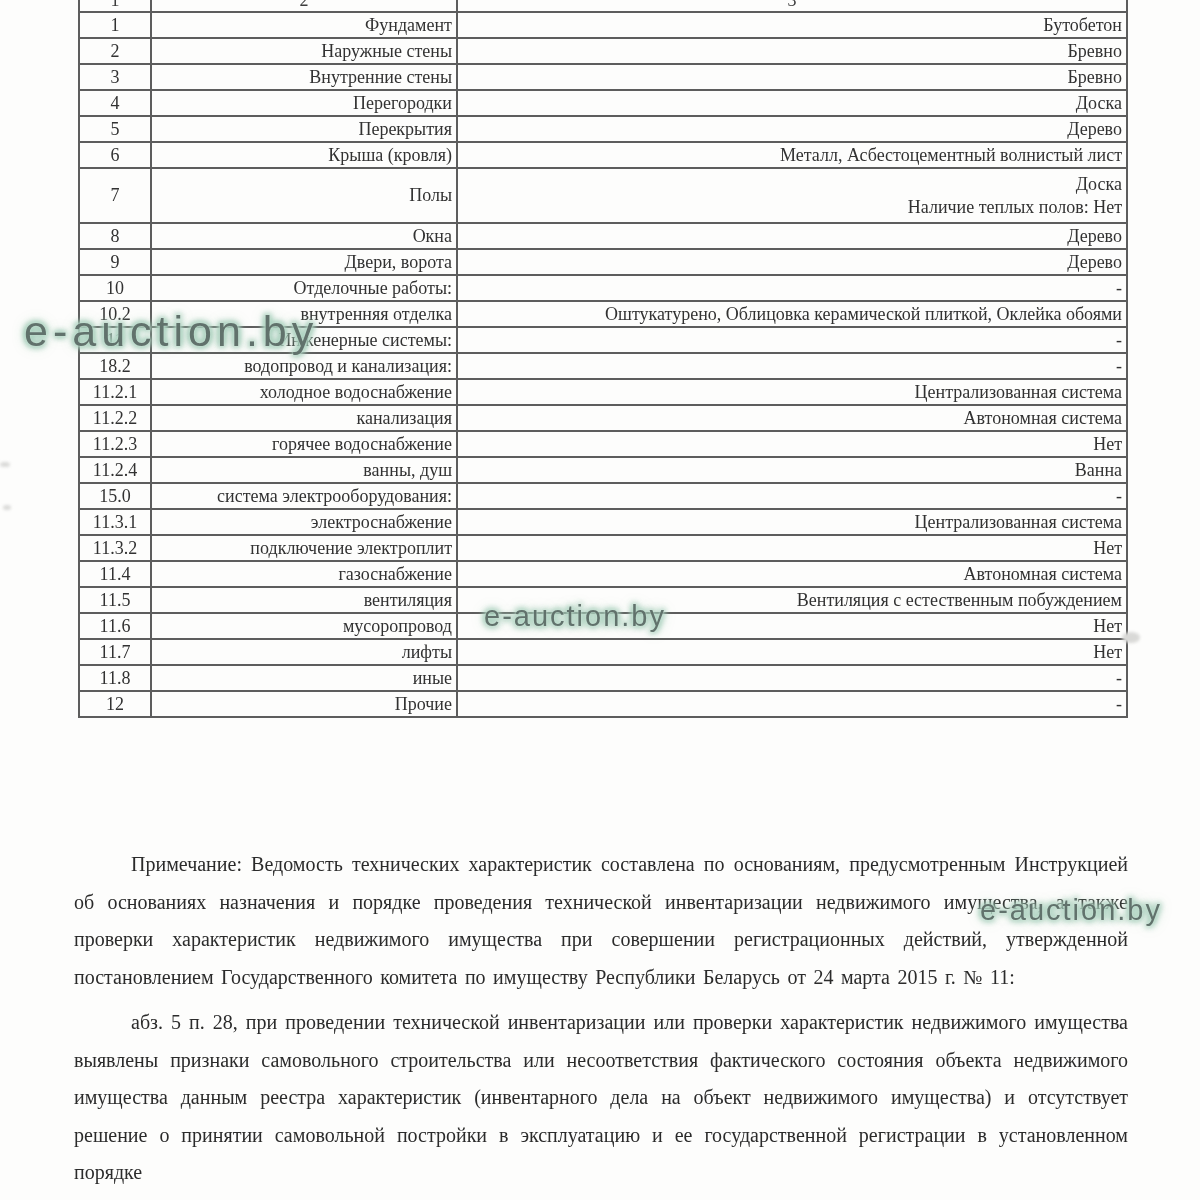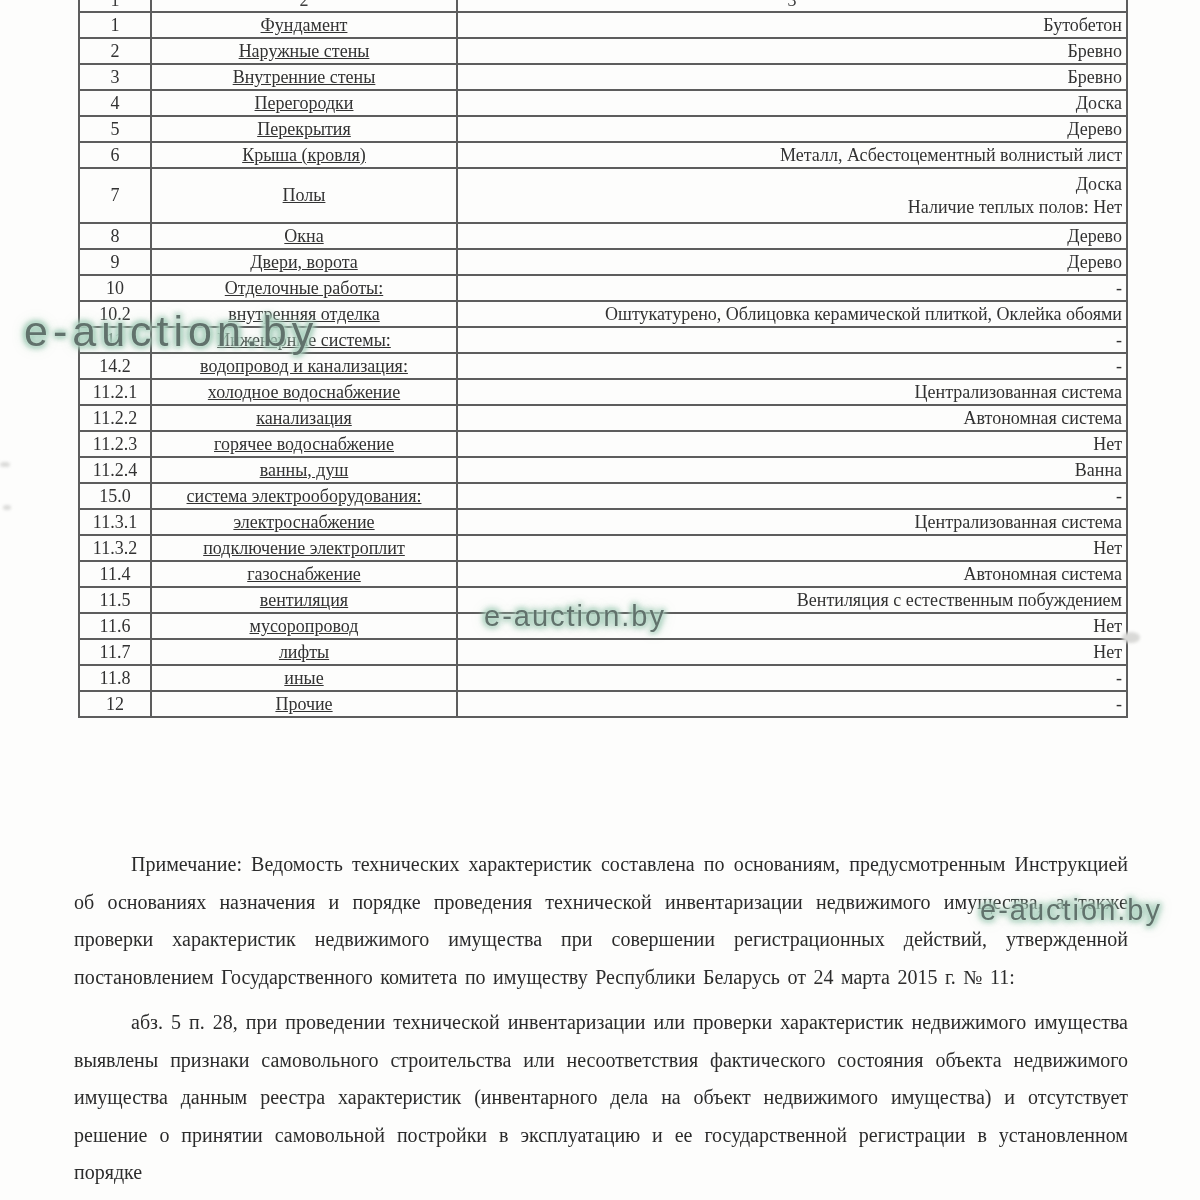--- a/index.html
+++ b/index.html
@@ -30,21 +30,21 @@
   table.spec-table col.c-val  { width: 670px; }
   table.spec-table td {
     border: 2px solid #5d5d5d;
     height: 26px;
     padding: 0 4px;
     vertical-align: middle;
     line-height: 1.15;
   }
   table.spec-table tr.tall td { height: 55px; }
   td.cell-num  { text-align: center; }
-  td.cell-name { text-align: center; padding-left: 9px; text-decoration: underline; }
+  td.cell-name { text-align: right; padding-left: 9px; }
   td.cell-val  { text-align: right; }
   tr.header-partial td {
     height: 11px;
     border-top: none;
     overflow: hidden;
     text-align: center;
     padding: 0;
   }
   tr.header-partial td .cut {
     display: block;
@@ -190,21 +190,21 @@
           <td class="cell-num">10.2</td>
           <td class="cell-name">внутренняя отделка</td>
           <td class="cell-val">Оштукатурено, Облицовка керамической плиткой, Оклейка обоями</td>
         </tr>
         <tr>
           <td class="cell-num">11</td>
           <td class="cell-name">Инженерные системы:</td>
           <td class="cell-val">-</td>
         </tr>
         <tr>
-          <td class="cell-num">14.2</td>
+          <td class="cell-num">18.2</td>
           <td class="cell-name">водопровод и канализация:</td>
           <td class="cell-val">-</td>
         </tr>
         <tr>
           <td class="cell-num">11.2.1</td>
           <td class="cell-name">холодное водоснабжение</td>
           <td class="cell-val">Централизованная система</td>
         </tr>
         <tr>
           <td class="cell-num">11.2.2</td>

